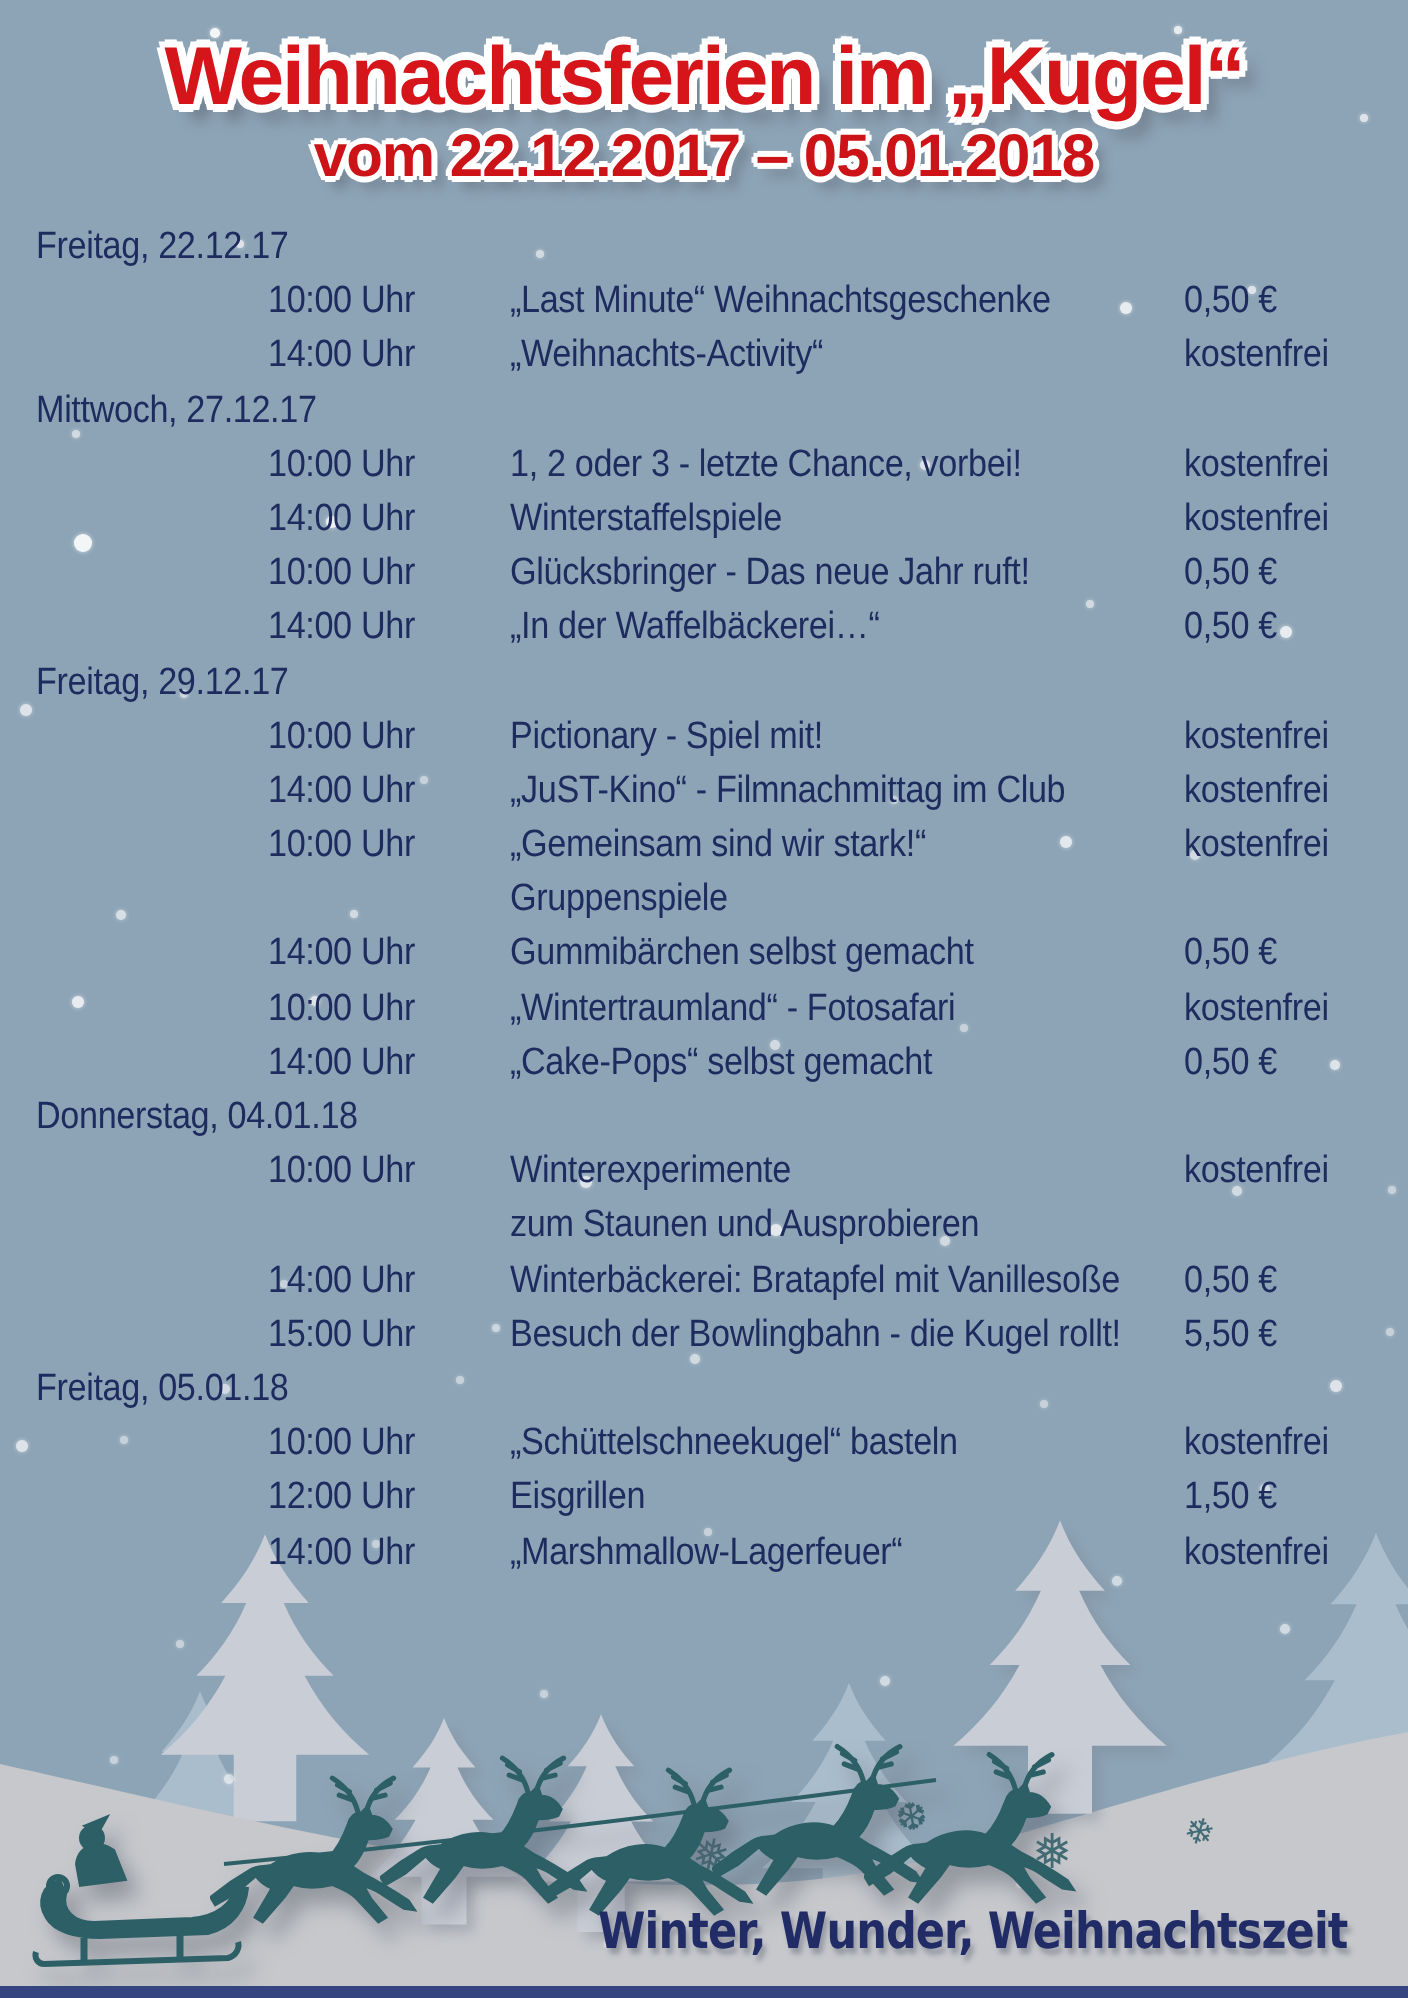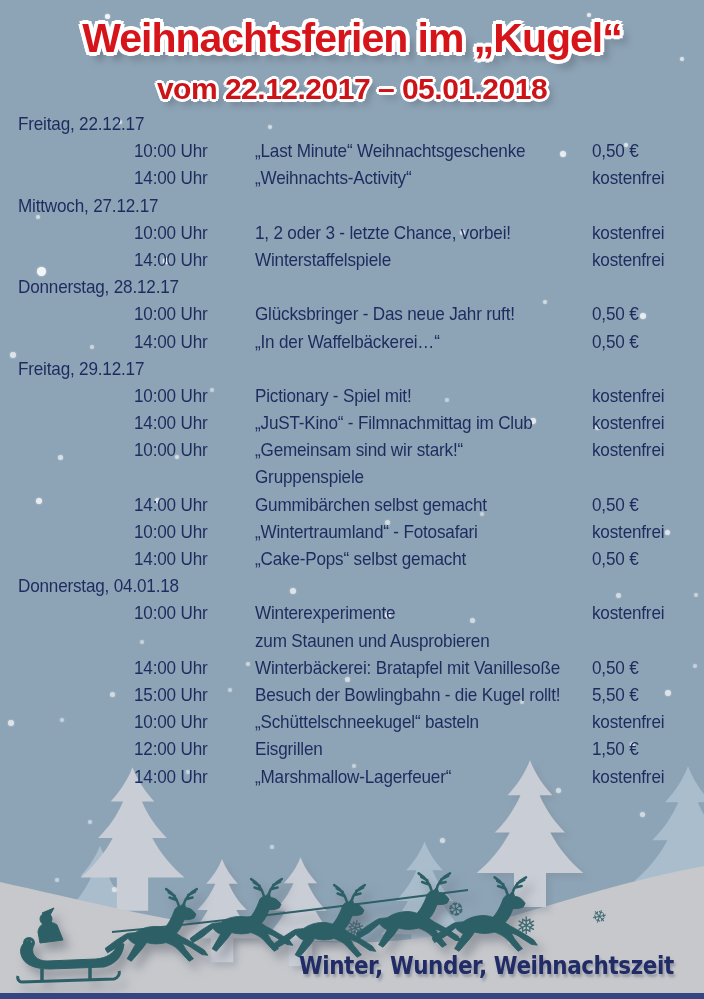--- a/index.html
+++ b/index.html
@@ -10,21 +10,21 @@
   }
   
   .hdr{position:absolute;left:0;top:14px;width:704px;text-align:center;z-index:7;}
   .title{
     font-size:41px;font-weight:bold;letter-spacing:-1px;color:#d6151b;line-height:48px;
     text-shadow:-3px -3px 0 #fff,3px -3px 0 #fff,-3px 3px 0 #fff,3px 3px 0 #fff,
                 -4px 0 0 #fff,4px 0 0 #fff,0 -4px 0 #fff,0 4px 0 #fff,
                 7px 8px 7px rgba(105,118,133,.85);
   }
   .subtitle{
-    font-size:30px;font-weight:bold;letter-spacing:-0.5px;color:#cc1317;line-height:34px;margin-top:10px;
+    font-size:30px;font-weight:bold;letter-spacing:-0.5px;color:#cc1317;line-height:34px;margin-top:0;
     text-shadow:-2px -2px 0 #fff,2px -2px 0 #fff,-2px 2px 0 #fff,2px 2px 0 #fff,
                 -3px 0 0 #fff,3px 0 0 #fff,0 -3px 0 #fff,0 3px 0 #fff,
                 5px 6px 6px rgba(105,118,133,.85);
   }
   
   .rows{position:absolute;top:110px;left:0;width:704px;z-index:7;}
   .row{position:relative;height:27.2px;}
   .row span{
     position:absolute;top:0;line-height:27.2px;font-size:19px;letter-spacing:-0.2px;
     color:#1e2b5e;white-space:nowrap;transform:scaleX(.9);transform-origin:0 50%;
@@ -217,23 +217,20 @@
         <span class="t">10:00 Uhr</span>
         <span class="n">1, 2 oder 3 - letzte Chance, vorbei!</span>
         <span class="p">kostenfrei</span>
       </div>
     <div class="row">
         <span class="t">14:00 Uhr</span>
         <span class="n">Winterstaffelspiele</span>
         <span class="p">kostenfrei</span>
       </div>
     <div class="row">
-        <span class="d">Donnerstag, 28.12.17</span>
-      </div>
-    <div class="row">
         <span class="t">10:00 Uhr</span>
         <span class="n">Glücksbringer - Das neue Jahr ruft!</span>
         <span class="p">0,50 €</span>
       </div>
     <div class="row">
         <span class="t">14:00 Uhr</span>
         <span class="n">„In der Waffelbäckerei…“</span>
         <span class="p">0,50 €</span>
       </div>
     <div class="row">
@@ -285,20 +282,23 @@
       </div>
     <div class="row">
         <span class="t">14:00 Uhr</span>
         <span class="n">Winterbäckerei: Bratapfel mit Vanillesoße</span>
         <span class="p">0,50 €</span>
       </div>
     <div class="row">
         <span class="t">15:00 Uhr</span>
         <span class="n">Besuch der Bowlingbahn - die Kugel rollt!</span>
         <span class="p">5,50 €</span>
+      </div>
+    <div class="row">
+        <span class="d">Freitag, 05.01.18</span>
       </div>
     <div class="row">
         <span class="t">10:00 Uhr</span>
         <span class="n">„Schüttelschneekugel“ basteln</span>
         <span class="p">kostenfrei</span>
       </div>
     <div class="row">
         <span class="t">12:00 Uhr</span>
         <span class="n">Eisgrillen</span>
         <span class="p">1,50 €</span>

